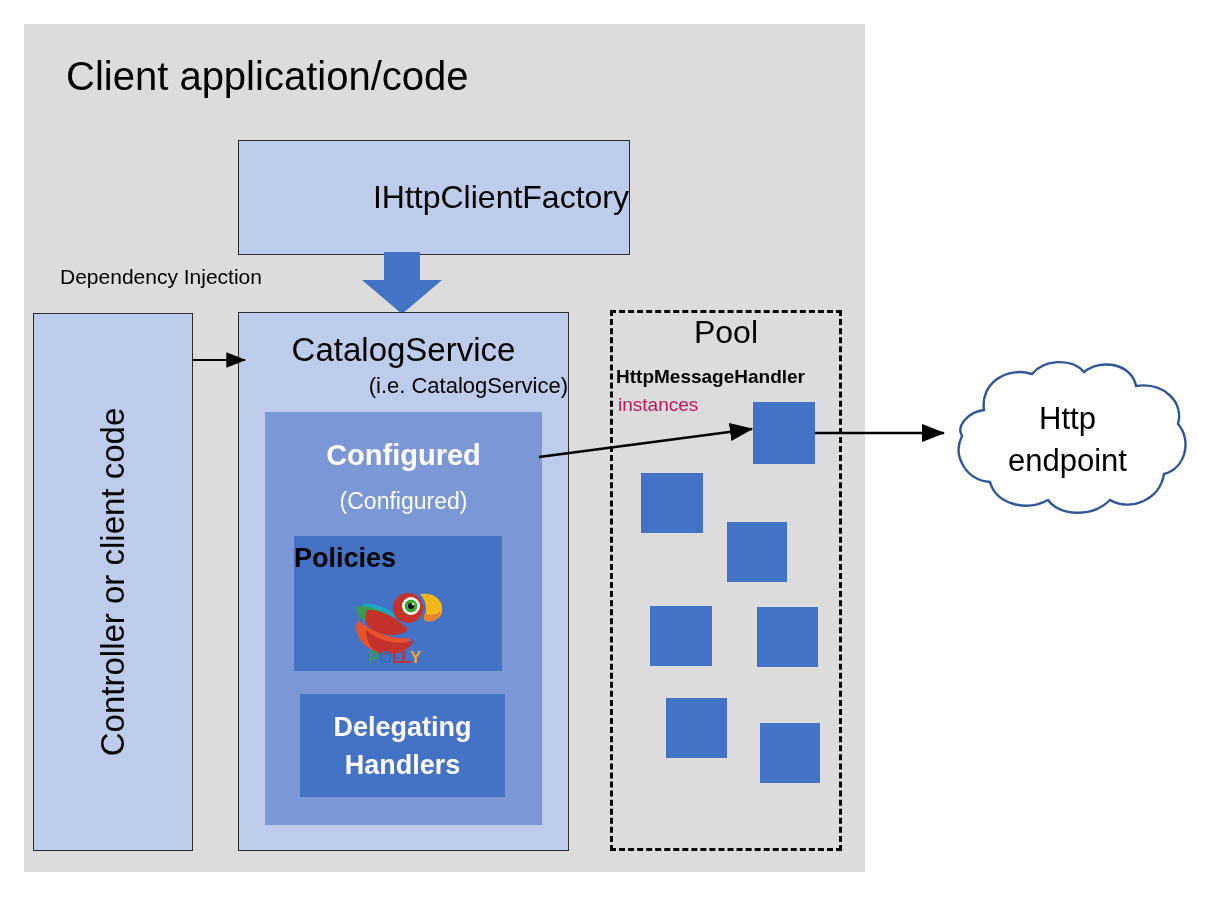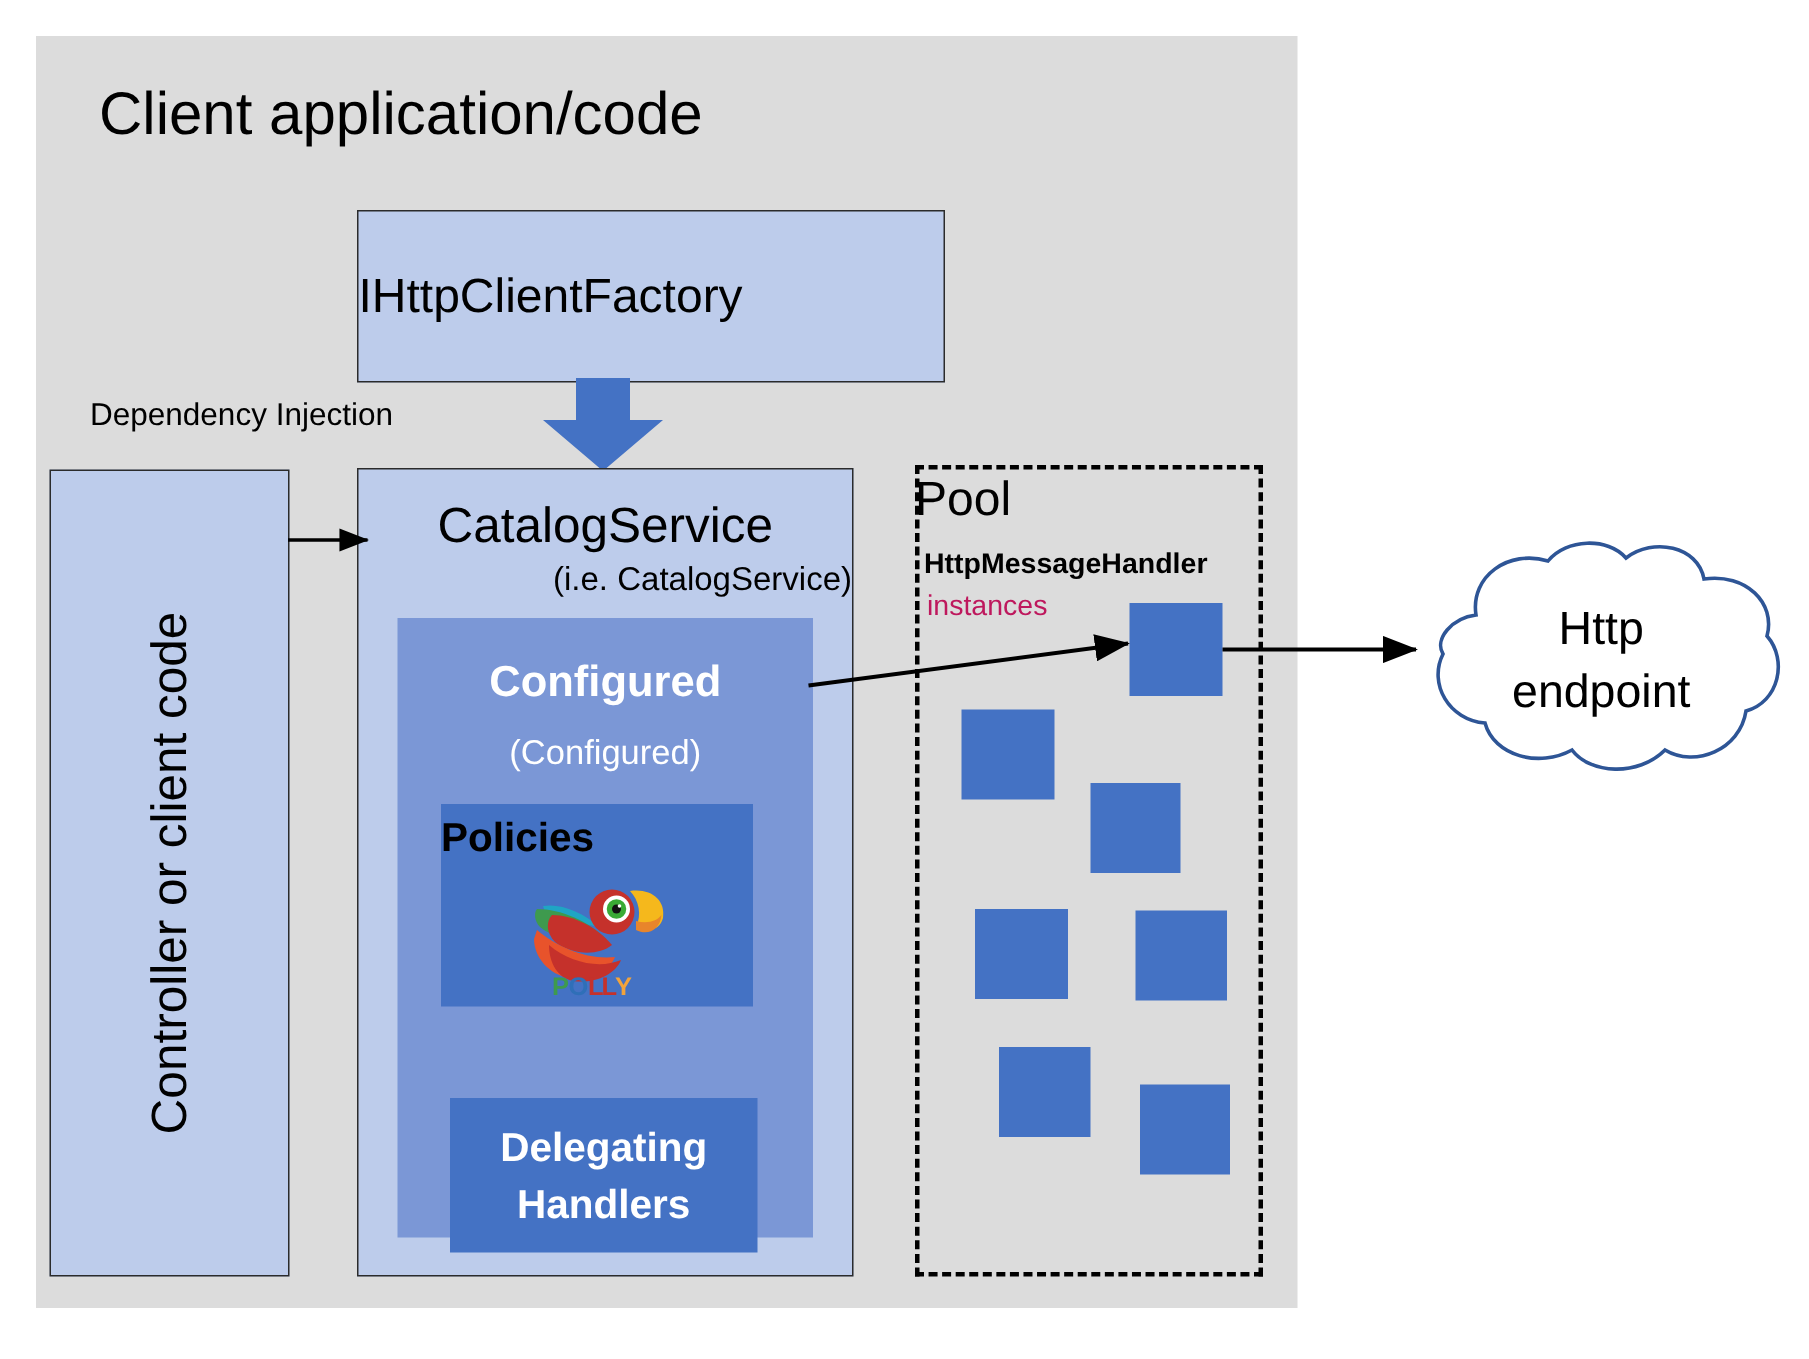--- a/index.html
+++ b/index.html
@@ -40,21 +40,21 @@
   }
 
   
   #ihttpclientfactory-box {
     left: 238px; top: 140px;
     width: 392px; height: 115px;
     background: #BDCCEB;
     border: 1.4px solid #2b2b2b;
     display: flex;
     align-items: center;
-    justify-content: flex-start;
+    justify-content: flex-end;
   }
   #ihttpclientfactory-label {
     font-size: 32px;
     color: #000000;
     white-space: nowrap;
   }
 
   
   #dependency-injection-label {
     left: 60px; top: 265px;
@@ -164,41 +164,41 @@
 
   
   #delegating-handlers-box {
     left: 300px; top: 694px;
     width: 205px; height: 103px;
     background: #4472C4;
     display: flex;
     flex-direction: column;
     align-items: center;
     justify-content: center;
-    margin-top: 38px;
   }
   .dh-line {
     font-size: 27px;
     font-weight: bold;
     color: #ffffff;
     line-height: 38px;
     white-space: nowrap;
   }
 
   
   #pool-box {
     left: 610px; top: 310px;
     width: 232px; height: 541px;
     border: 3px dashed #000000;
     background: transparent;
   }
   #pool-title {
     position: absolute;
     left: 610px; top: 314px;
     width: 232px;
+    text-align: center;
     font-size: 32px;
     color: #000000;
     white-space: nowrap;
   }
   #pool-subtitle-bold {
     position: absolute;
     left: 616px; top: 366px;
     width: 230px;
     font-size: 19px;
     font-weight: bold;

